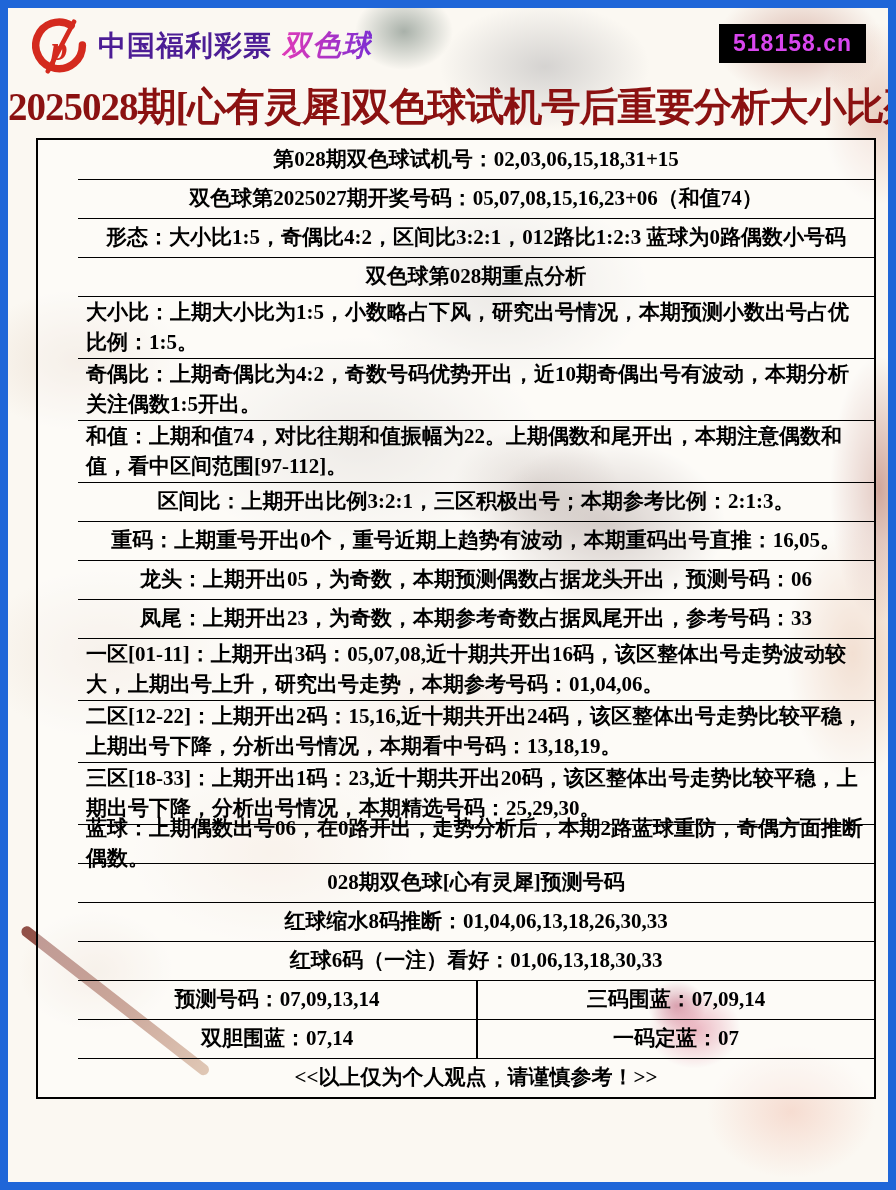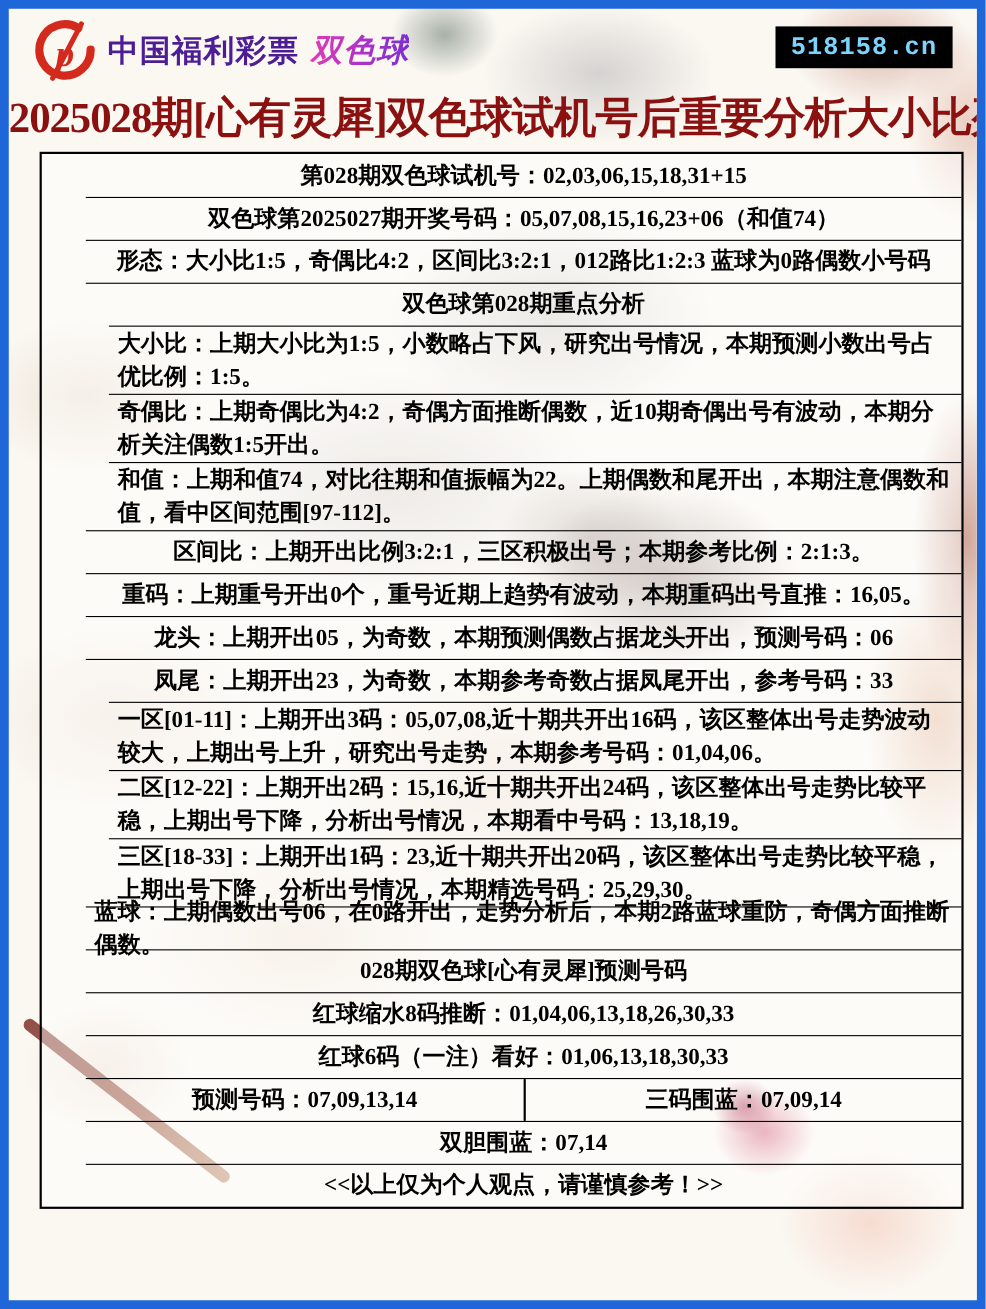--- a/index.html
+++ b/index.html
@@ -41,21 +41,21 @@
   
   .header{position:absolute;top:10px;left:24px;display:flex;align-items:center;gap:10px;z-index:2;}
   .brand-text{font-size:28px;font-weight:bold;color:#4c1d95;letter-spacing:1px;}
   .brand-product{
     font-size:29px;font-weight:bold;font-style:italic;letter-spacing:1px;
     background:linear-gradient(90deg,#e03ab8,#7d2ed2);
     -webkit-background-clip:text;background-clip:text;color:transparent;
   }
   .badge{
     position:absolute;top:16px;right:22px;z-index:2;background:#000;
-    color:#7dd3fc;font-family:Liberation Mono, monospace;font-size:23px;
+    color:#d946ef;font-family:Liberation Sans, sans-serif;font-size:23px;
     font-weight:bold;padding:6px 14px;letter-spacing:1px;
   }
   
   .headline{
     position:absolute;top:72px;left:0;width:100%;z-index:2;text-align:center;
     font-family:"Liberation Serif",serif;font-size:39px;font-weight:bold;
     color:#8b1111;letter-spacing:-1px;white-space:nowrap;
   }
   
   .table{
@@ -63,21 +63,21 @@
     border:2px solid #000;background:rgba(255,255,255,.42);
     font-family:"Liberation Serif",serif;color:#000;padding-left:40px;
   }
   .row{
     display:flex;align-items:center;justify-content:center;box-sizing:border-box;
     border-top:1px solid #000;font-size:21px;font-weight:bold;
     padding:0 10px;text-align:center;line-height:1.42;
   }
   .row:first-child{border-top:none;}
   .h1{height:39px;}
-  .h2{height:62px;margin-left:21px;}
+  .h2{height:62px;}
   .l{justify-content:flex-start;text-align:left;padding:3px 8px;}
   .split{padding:0;}
   .split .cell{
     width:50%;height:100%;display:flex;align-items:center;justify-content:center;
     box-sizing:border-box;
   }
   .split .cell + .cell{border-left:2px solid #000;}
 </style>
 </head>
 <body>
@@ -101,35 +101,36 @@
   <div class="badge">518158.cn</div>
 
   <div class="headline">2025028期[心有灵犀]双色球试机号后重要分析大小比列</div>
 
   <div class="table">
     <div class="row h1">第028期双色球试机号：02,03,06,15,18,31+15</div>
     <div class="row h1">双色球第2025027期开奖号码：05,07,08,15,16,23+06（和值74）</div>
     <div class="row h1">形态：大小比1:5，奇偶比4:2，区间比3:2:1，012路比1:2:3 蓝球为0路偶数小号码</div>
     <div class="row h1">双色球第028期重点分析</div>
     <div class="row h2 l">大小比：上期大小比为1:5，小数略占下风，研究出号情况，本期预测小数出号占优比例：1:5。</div>
-    <div class="row h2 l">奇偶比：上期奇偶比为4:2，奇偶方面推断偶数，近10期奇偶出号有波动，本期分析关注偶数1:5开出。</div>
+    <div class="row h2 l">奇偶比：上期奇偶比为4:2，奇数号码优势开出，近10期奇偶出号有波动，本期分析关注偶数1:5开出。</div>
     <div class="row h2 l">和值：上期和值74，对比往期和值振幅为22。上期偶数和尾开出，本期注意偶数和值，看中区间范围[97-112]。</div>
     <div class="row h1">区间比：上期开出比例3:2:1，三区积极出号；本期参考比例：2:1:3。</div>
     <div class="row h1">重码：上期重号开出0个，重号近期上趋势有波动，本期重码出号直推：16,05。</div>
     <div class="row h1">龙头：上期开出05，为奇数，本期预测偶数占据龙头开出，预测号码：06</div>
     <div class="row h1">凤尾：上期开出23，为奇数，本期参考奇数占据凤尾开出，参考号码：33</div>
     <div class="row h2 l">一区[01-11]：上期开出3码：05,07,08,近十期共开出16码，该区整体出号走势波动较大，上期出号上升，研究出号走势，本期参考号码：01,04,06。</div>
     <div class="row h2 l">二区[12-22]：上期开出2码：15,16,近十期共开出24码，该区整体出号走势比较平稳，上期出号下降，分析出号情况，本期看中号码：13,18,19。</div>
     <div class="row h2 l">三区[18-33]：上期开出1码：23,近十期共开出20码，该区整体出号走势比较平稳，上期出号下降，分析出号情况，本期精选号码：25,29,30。</div>
     <div class="row h1 l">蓝球：上期偶数出号06，在0路开出，走势分析后，本期2路蓝球重防，奇偶方面推断偶数。</div>
     <div class="row h1">028期双色球[心有灵犀]预测号码</div>
     <div class="row h1">红球缩水8码推断：01,04,06,13,18,26,30,33</div>
     <div class="row h1">红球6码（一注）看好：01,06,13,18,30,33</div>
     <div class="row h1 split">
       <div class="cell">预测号码：07,09,13,14</div>
       <div class="cell">三码围蓝：07,09,14</div>
     </div>
     <div class="row h1 split">
       <div class="cell">双胆围蓝：07,14</div>
+      <div class="cell">一码定蓝：07</div>
     </div>
     <div class="row h1">&lt;&lt;以上仅为个人观点，请谨慎参考！&gt;&gt;</div>
   </div>
 </div>
 
 </body></html>

